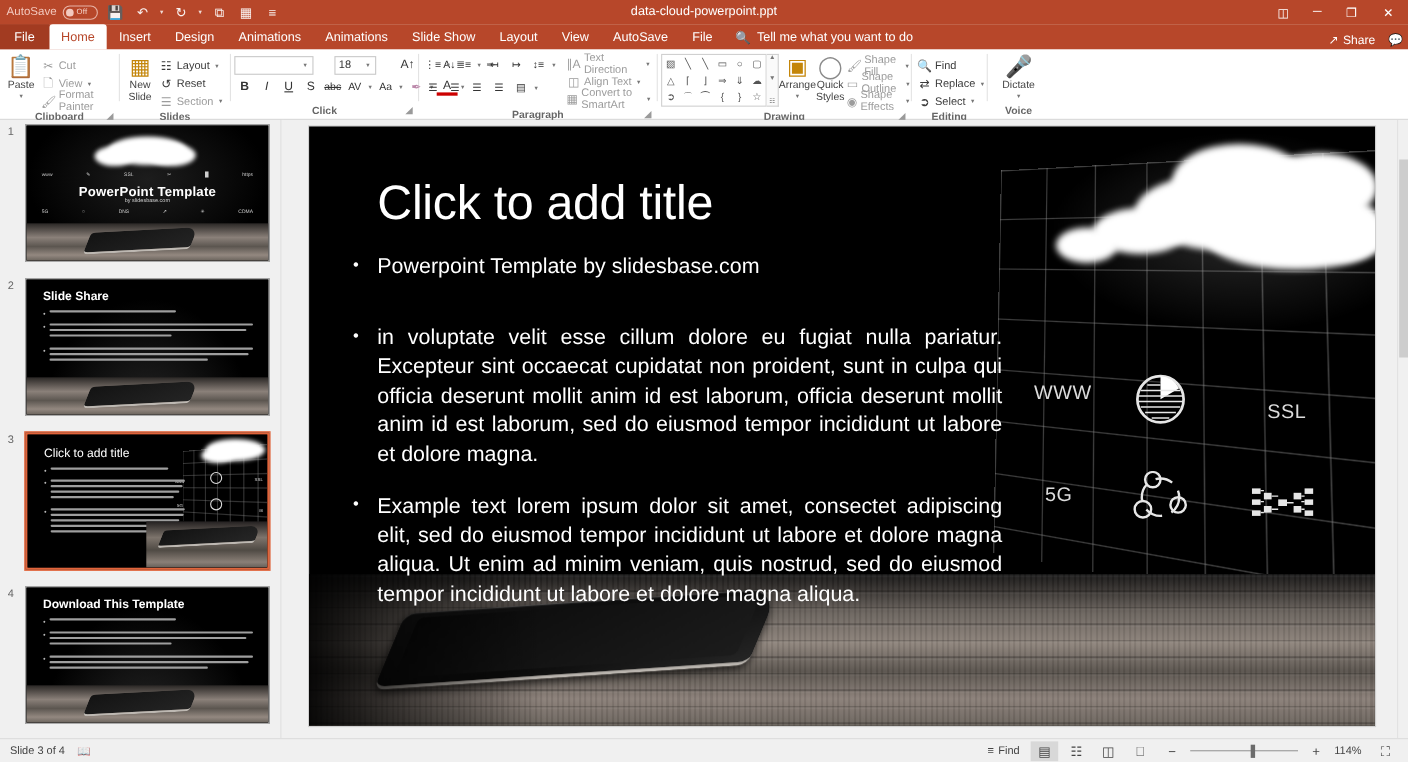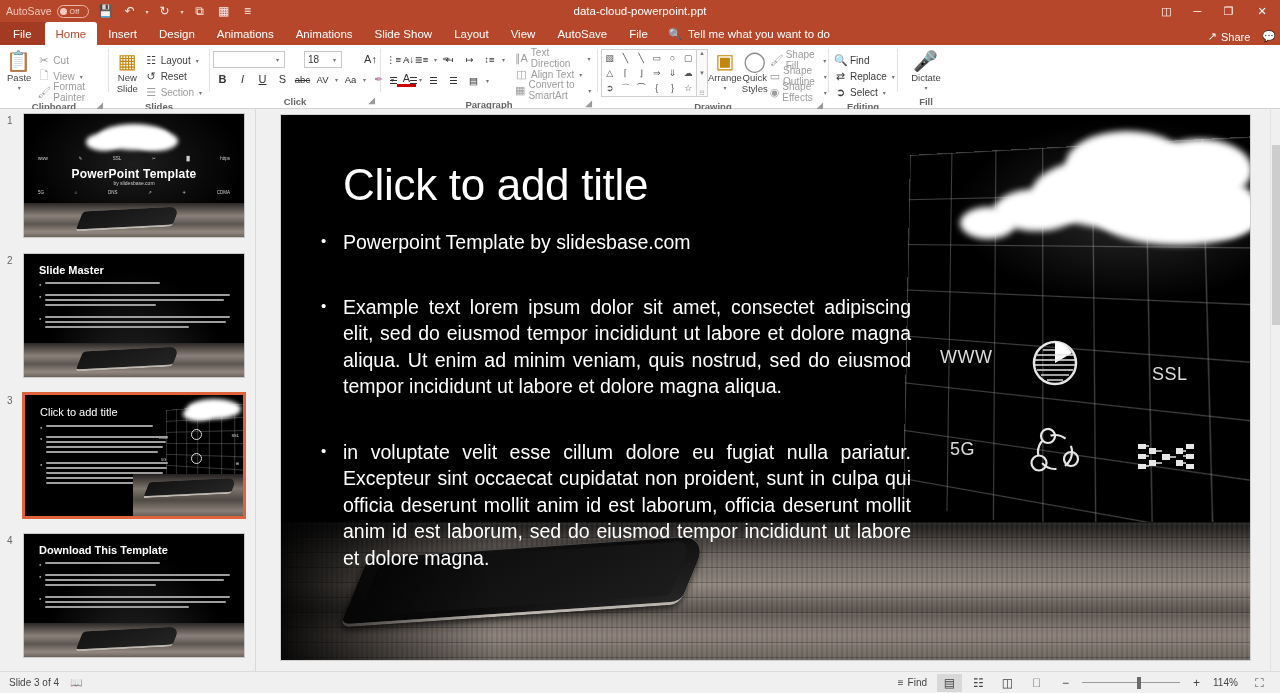--- a/index.html
+++ b/index.html
@@ -609,21 +609,21 @@
 
     <div class="grp" style="width:56px">
       <div class="grp-body" style="justify-content:center">
         <div class="bigbtn g">
           <span class="ic">🎤</span>
           <span>Dictate</span>
           <span class="caret">▾</span>
         </div>
       </div>
       <div class="grp-label">
-        <span>Fill</span>
+        <span>Voice</span>
       </div>
     </div>
 
   </div>
 
   <div class="slidepane">
 
     <div class="thumbrow">
       <div class="thumbnum">1</div>
       <div class="thumb">
@@ -652,21 +652,21 @@
         <div class="t-band">
           <div class="t-tablet"></div>
         </div>
       </div>
     </div>
 
     <div class="thumbrow">
       <div class="thumbnum">2</div>
       <div class="thumb">
         <div style="position:absolute;inset:0;background:radial-gradient(ellipse at 50% 115%, #2a2a2a 0%, #000 62%)"></div>
-        <div class="t-title" style="left:15px;top:10px;font-size:11px">Slide Master</div>
+        <div class="t-title" style="left:15px;top:10px;font-size:11px">Slide Share</div>
         <div style="position:absolute;left:15px;top:28px;right:14px">
           <div style="display:flex;gap:4px;margin-bottom:7px">
               <span style="color:#bbb;font-size:4px">●</span>
               <div style="flex:1">
                 <div class="t-line" style="width:62%"></div>
               </div>
             </div>
           <div style="display:flex;gap:4px;margin-bottom:7px">
               <span style="color:#bbb;font-size:4px">●</span>
               <div style="flex:1">
@@ -842,22 +842,22 @@
         <div class="rays"></div>
         <div class="tablet">
           <div class="tablet-screen"></div>
         </div>
         <div class="band-mask"></div>
       </div>
 
       <div class="slide-title">Click to add title</div>
       <div class="bullets">
         <div class="bul single" style="margin-bottom:38px">Powerpoint Template by slidesbase.com</div>
+        <div class="bul">in voluptate velit esse cillum dolore eu fugiat nulla pariatur. Excepteur sint occaecat cupidatat non proident, sunt in culpa qui officia deserunt mollit anim id est laborum, officia deserunt mollit anim id est laborum, sed do eiusmod tempor incididunt ut labore et dolore magna.</div>
         <div class="bul" style="margin-bottom:39px">Example text lorem ipsum dolor sit amet, consectet adipiscing elit, sed do eiusmod tempor incididunt ut labore et dolore magna aliqua. Ut enim ad minim veniam, quis nostrud, sed do eiusmod tempor incididunt ut labore et dolore magna aliqua.</div>
-        <div class="bul">in voluptate velit esse cillum dolore eu fugiat nulla pariatur. Excepteur sint occaecat cupidatat non proident, sunt in culpa qui officia deserunt mollit anim id est laborum, officia deserunt mollit anim id est laborum, sed do eiusmod tempor incididunt ut labore et dolore magna.</div>
       </div>
 
     </div>
   </div>
 
   <div class="vscroll">
     <div class="vscroll-thumb"></div>
   </div>
 
   <div class="statusbar">

